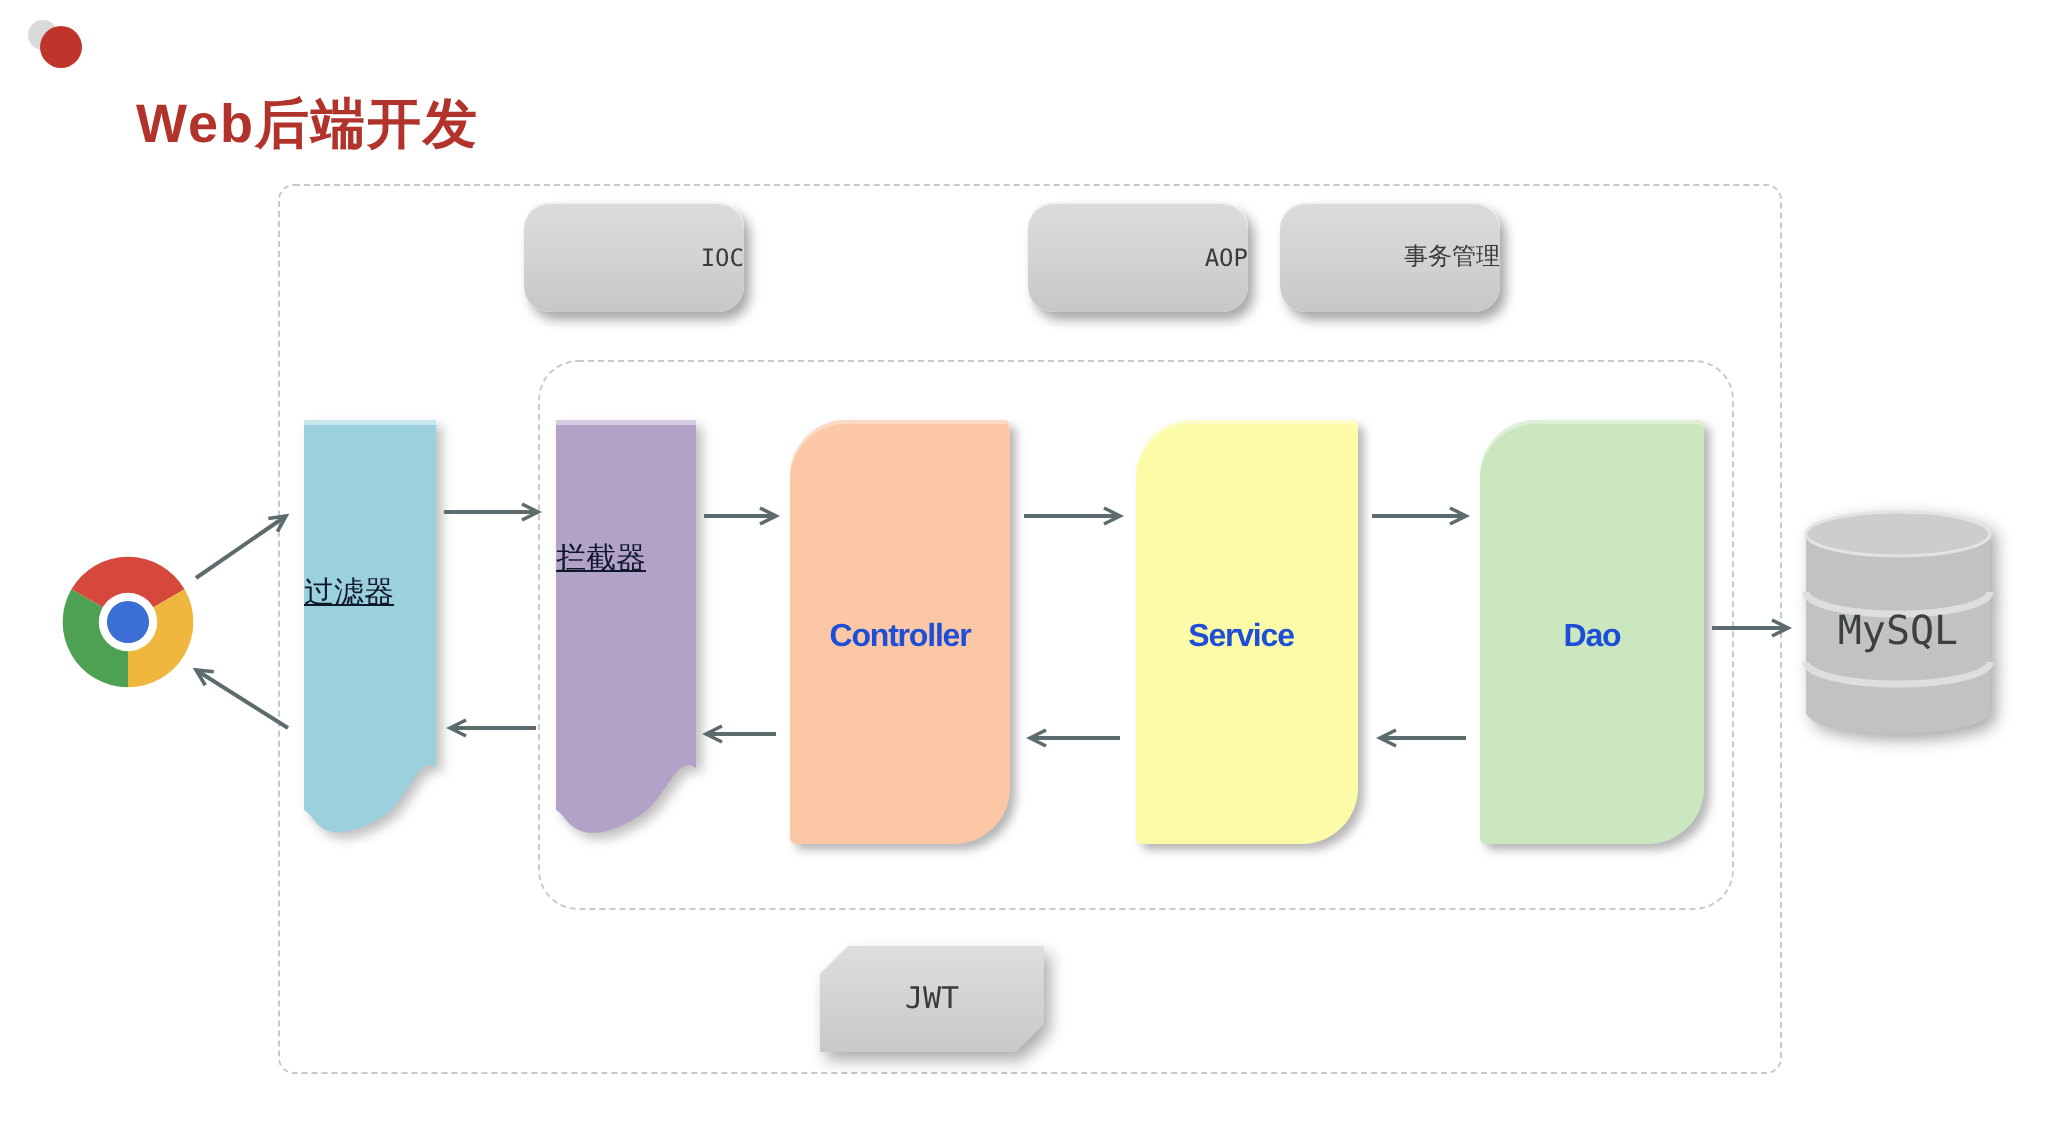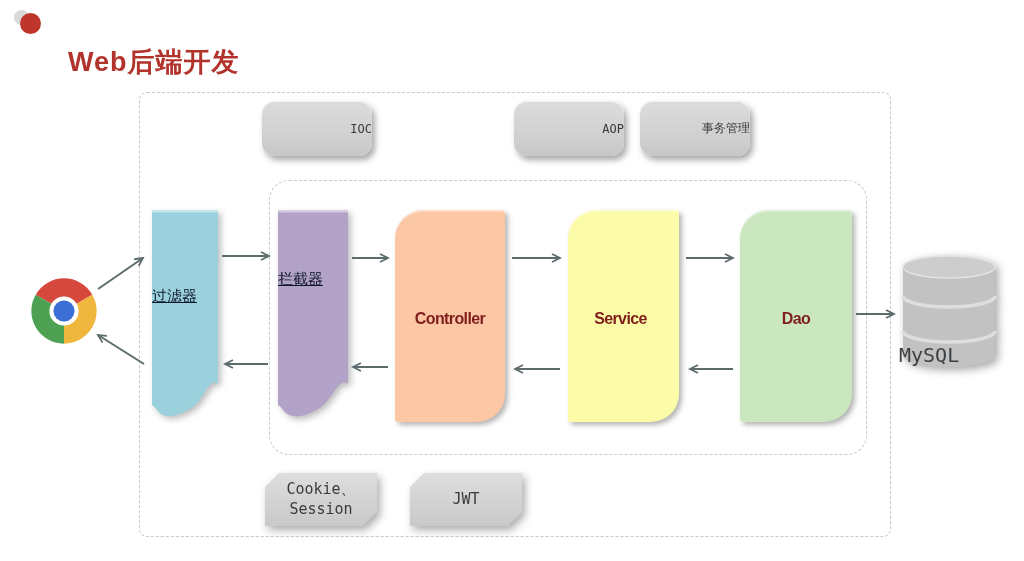--- a/index.html
+++ b/index.html
@@ -46,36 +46,36 @@
     background:linear-gradient(180deg,#dedede 0%,#d2d2d2 55%,#c9c9c9 100%);
     clip-path:polygon(14px 0, 100% 0, 100% 39px, 98px 100%, 0 100%, 0 14px);
     line-height:1.3;text-align:center;
   }
   
   .stage-svg{position:absolute;filter:drop-shadow(3px 3px 3px rgba(110,110,110,.45));}
   .stage-label{
     position:absolute;text-align:left;font-size:15px;color:#0f172a;text-decoration:underline;
   }
   .stage-label-en{
-    position:absolute;text-align:center;font-size:16px;font-weight:bold;color:#7f1d1d;
+    position:absolute;text-align:center;font-size:16px;font-weight:bold;color:#1d4ed8;
     letter-spacing:-0.6px;
   }
   
   .stage-round{
     position:absolute;top:210px;height:212px;border-radius:28px 3px 28px 3px;
     box-shadow:3px 3px 5px rgba(110,110,110,.5), inset 0 2px 0 rgba(255,255,255,.35);
   }
   .st-controller{left:395px;width:110px;background:#fbc7a4;}
   .st-service{left:568px;width:111px;background:#fcfba8;}
   .st-dao{left:740px;width:112px;background:#cbe7c0;}
   
   .abs{position:absolute;}
   .db-label{
-    position:absolute;left:899px;top:303px;width:100px;
-    font-family:"DejaVu Sans Mono","Liberation Mono",monospace;font-size:20px;color:#3c4043;margin-top:40px;
+    position:absolute;left:899px;top:303px;width:100px;text-align:center;
+    font-family:"DejaVu Sans Mono","Liberation Mono",monospace;font-size:20px;color:#3c4043;
   }
   .arrow-layer{position:absolute;left:0;top:0;pointer-events:none;}
 </style>
 </head>
 <body>
 
 <div class="canvas">
 
   <span class="dot dot-gray"></span>
   <span class="dot dot-red"></span>
@@ -124,26 +124,20 @@
   <div class="stage-label-en" style="left:740px;top:310px;width:112px">Dao</div>
 
   <svg class="abs" style="left:899px;top:252px;filter:drop-shadow(3px 3px 4px rgba(0,0,0,.35))" width="100" height="118" viewBox="0 0 100 118">
     <path d="M4,15 V104 A46,11 0 0 0 96,104 V15 Z" fill="#c2c2c2"></path>
     <path d="M4,44 A46,11 0 0 0 96,44" fill="none" stroke="#dedede" stroke-width="3.5"></path>
     <path d="M4,79 A46,11 0 0 0 96,79" fill="none" stroke="#dedede" stroke-width="3.5"></path>
     <ellipse cx="50" cy="15" rx="46" ry="11" fill="#cdcdcd" stroke="#e3e3e3" stroke-width="1.5"></ellipse>
   </svg>
   <div class="db-label">MySQL</div>
 
-  <div class="tag-bottom-wrap bb0">
-    <div class="tag-bottom">
-      <span>Cookie、</span>
-      <span>Session</span>
-    </div>
-  </div>
   <div class="tag-bottom-wrap bb1">
     <div class="tag-bottom">
         <span>JWT</span>
       </div>
   </div>
 
   <svg class="arrow-layer" width="1024" height="561" viewBox="0 0 1024 561">
     <defs>
       <marker id="ah" viewBox="0 0 12 12" refX="10" refY="6" markerWidth="12" markerHeight="12" markerUnits="userSpaceOnUse" orient="auto">
         <path d="M2,2 L10,6 L2,10" fill="none" stroke="#5c6c6c" stroke-width="1.8"></path>

